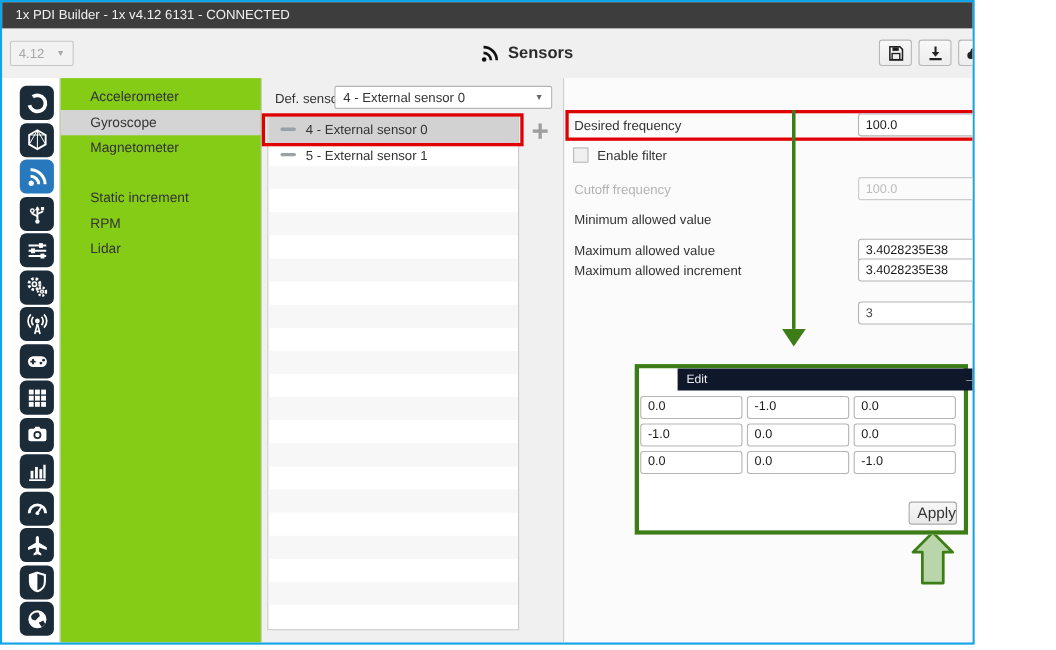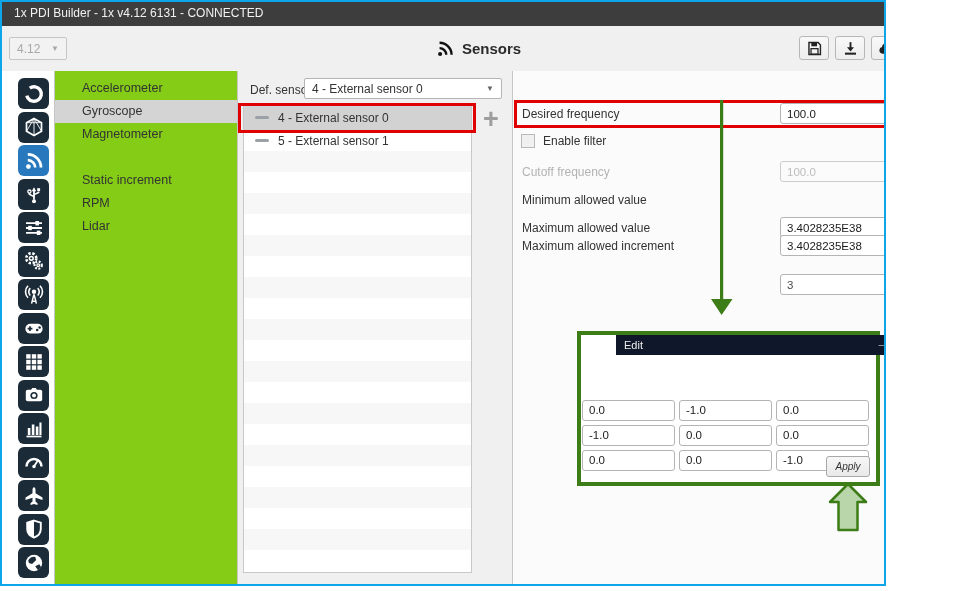--- a/index.html
+++ b/index.html
@@ -61,22 +61,22 @@
   .chk-label { position:absolute; left:30px; top:2px; font-size:12px; color:#333; }
 
   .annot-svg { position:absolute; left:0; top:0; width:442px; height:513px; pointer-events:none; }
 
   
   .popup-annot { position:absolute; left:64px; top:260px; width:303px; height:155px; border:4px solid #3c7d17; background:#fff; }
   .popup { position:absolute; left:0; top:0; width:295px; height:147px; background:#fff; }
   .popup-title { position:absolute; left:0; top:0; width:295px; height:20px; background:#0f172a; color:#eee; font-size:11px; display:flex; align-items:center;margin-left:35px; }
   .popup-title .pt { margin-left:8px; }
   .popup-title .pc { margin-left:auto; margin-right:8px; display:flex; gap:8px; font-size:9px; color:#ccc; }
-  .mcell { position:absolute; width:93px; height:21px; background:#fff; border:1px solid #b4b4b4; border-radius:3px; font-size:11.5px; color:#1a1a1a; line-height:19px; padding-left:6px;margin-top:40px; }
-  .apply-btn { position:absolute; left:245px; top:121px; width:44px; height:21px; background:linear-gradient(#f7f7f7,#e9e9e9); border:1px solid #a8a8a8; border-radius:3px; font-size:10px; color:#333; text-align:center; line-height:19px;font-style:italic; }
+  .mcell { position:absolute; width:93px; height:21px; background:#fff; border:1px solid #b4b4b4; border-radius:3px; font-size:11.5px; color:#1a1a1a; line-height:19px; padding-left:6px; }
+  .apply-btn { position:absolute; left:245px; top:121px; width:44px; height:21px; background:linear-gradient(#f7f7f7,#e9e9e9); border:1px solid #a8a8a8; border-radius:3px; font-size:14px; color:#333; text-align:right; line-height:19px; }
 
   .info-btn { position:absolute; left:410px; top:478px; width:27px; height:25px; background:linear-gradient(#f8f8f8,#ececec); border:1px solid #b7b7b7; border-radius:3px; display:flex; align-items:center; justify-content:center; }
   .info-glyph { width:14px; height:14px; border-radius:50%; background:#111; color:#fff; font-family:"Liberation Serif", serif; font-style:italic; font-weight:bold; font-size:10px; text-align:center; line-height:14px; }
 
   
   .bottom-strip { position:absolute; left:0; top:582px; width:953px; height:4px; background:#e6e6e6; border-top:1px solid #c2c2c2; }
 </style>
 </head>
 <body>
 

